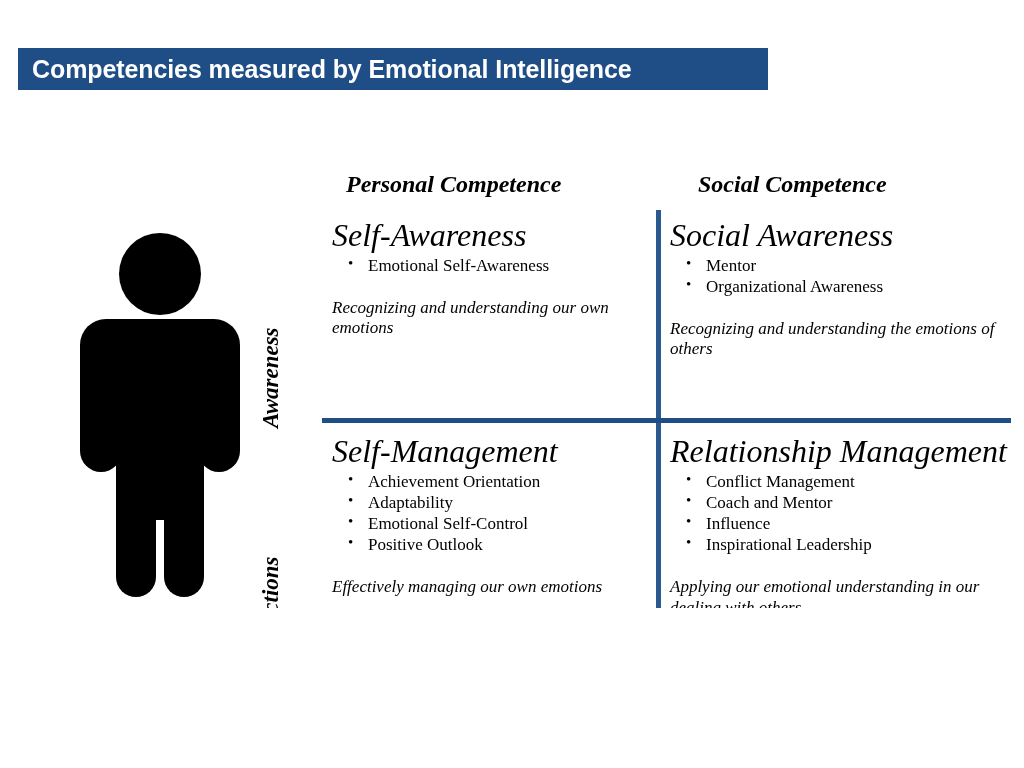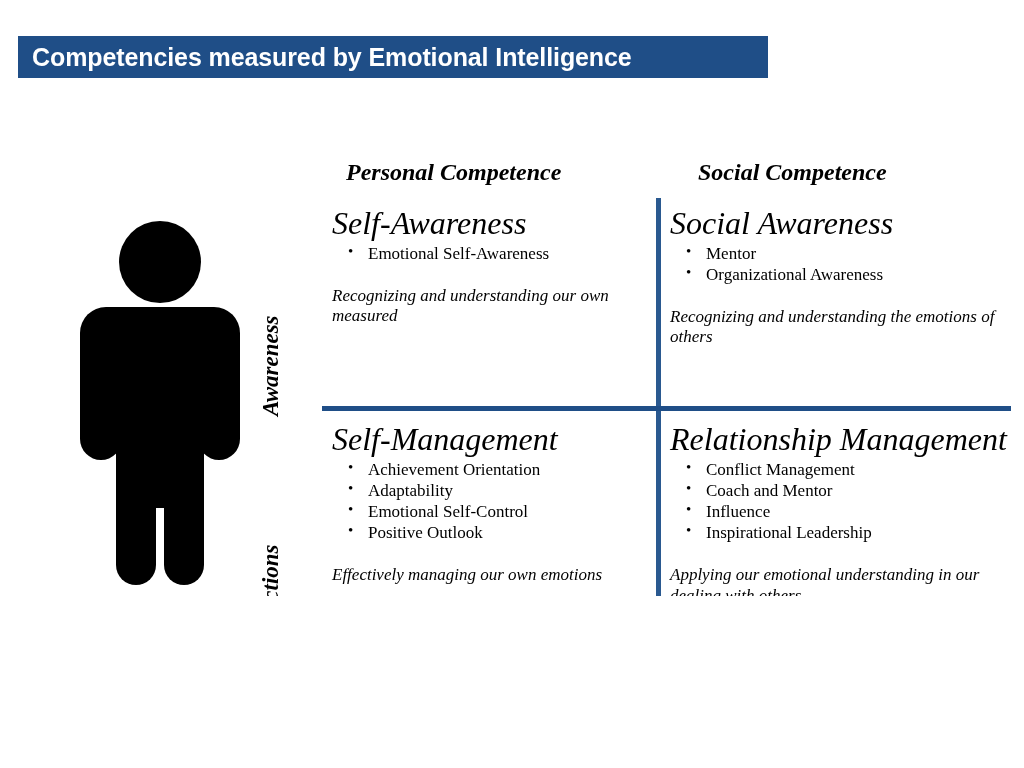--- a/index.html
+++ b/index.html
@@ -11,20 +11,21 @@
   body {
     font-family: "Liberation Serif", "DejaVu Serif", serif;
     color: #000000;
   }
   #slide {
     position: relative;
     width: 1024px;
     height: 596px;
     background: #ffffff;
     overflow: hidden;
+    margin-top: 12px;
   }
 
   
   #title-bar {
     position: absolute;
     left: 18px;
     top: 36px;
     width: 750px;
     height: 42px;
     background: #1f4e87;
@@ -193,21 +194,21 @@
 
     <div class="row-label" id="label-awareness">Awareness</div>
 
     <div class="row-label" id="label-actions">Actions</div>
 
     <div class="cell" id="cell-self-awareness">
       <div class="cell-title">Self-Awareness</div>
       <ul class="bullets">
         <li>Emotional Self-Awareness</li>
       </ul>
-      <div class="cell-note">Recognizing and understanding our own measured</div>
+      <div class="cell-note">Recognizing and understanding our own emotions</div>
     </div>
 
     <div class="cell" id="cell-social-awareness">
       <div class="cell-title">Social Awareness</div>
       <ul class="bullets">
         <li>Mentor</li>
         <li>Organizational Awareness</li>
       </ul>
       <div class="cell-note">Recognizing and understanding the emotions of others</div>
     </div>

